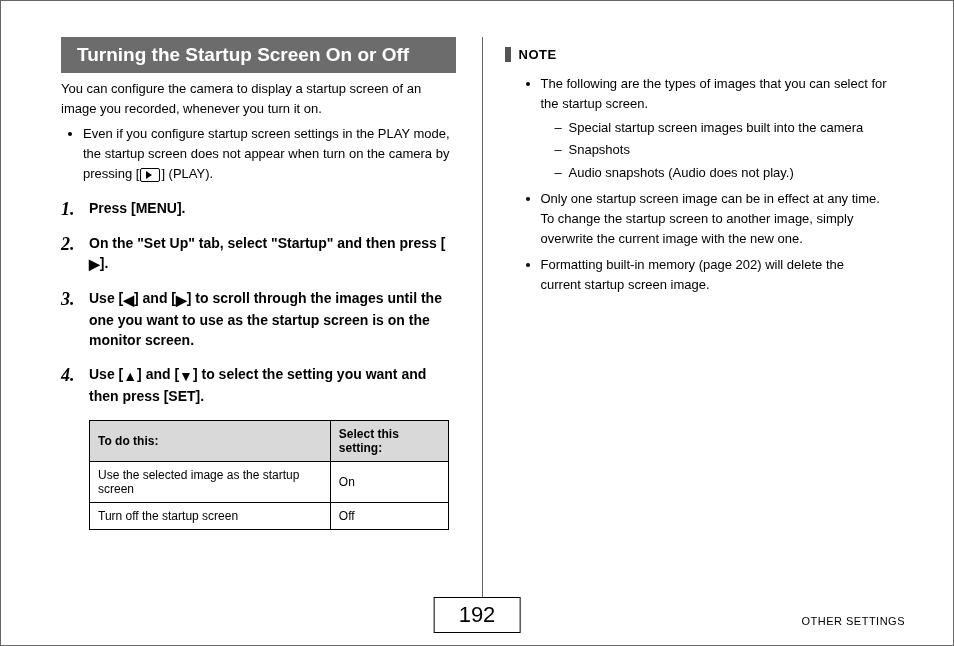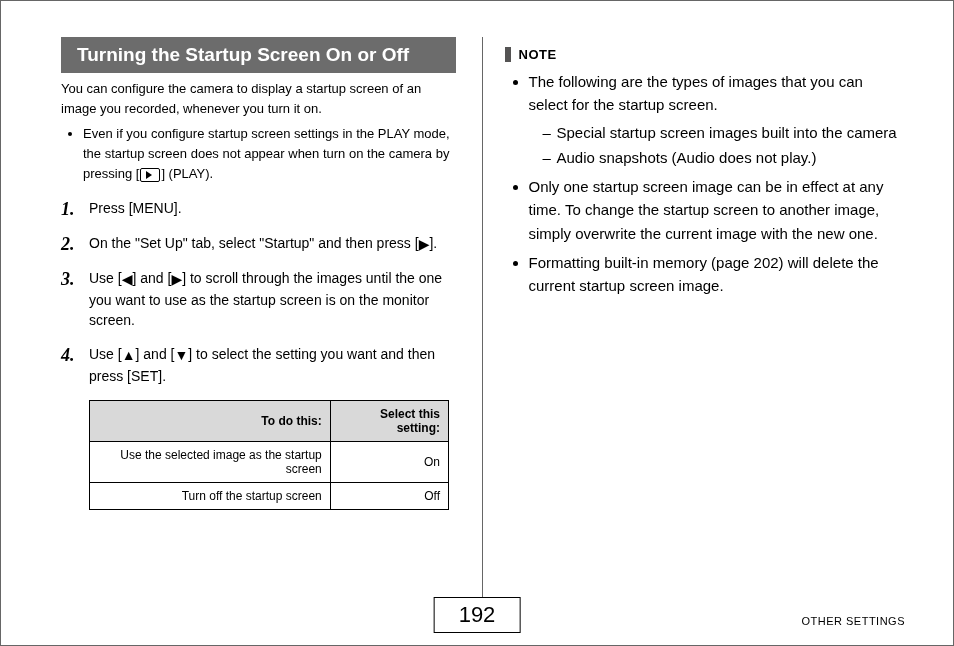--- a/index.html
+++ b/index.html
@@ -5,27 +5,27 @@
   html,body{margin:0;padding:0;font-family:Arial,Helvetica,sans-serif;background:#fff}
   .page{box-sizing:border-box;width:954px;height:646px;position:relative;border:1px solid #666;padding:36px 32px 0}
   .cols{display:flex;gap:12px;height:560px}
   .col{flex:1;padding:0 22px 0 28px}
   .col-l{border-right:1px solid #666;padding-right:26px}
   .col-r{padding-left:10px}
   h1.section{background:#6c6c6c;color:#fff;font-size:19px;font-weight:bold;padding:7px 16px;margin:0 0 6px}
   .intro{font-size:13px;line-height:1.5;margin:0 0 6px}
   ul.b1{list-style:disc;padding-left:22px;margin:4px 0 14px;font-size:13px;line-height:1.55}
   ol.steps{list-style:none;padding:0;margin:0;counter-reset:step}
-  ol.steps>li{counter-increment:step;font-size:14px;font-weight:normal;line-height:1.45;margin:0 0 14px;padding-left:28px;position:relative}
+  ol.steps>li{counter-increment:step;font-size:14px;font-weight:bold;line-height:1.45;margin:0 0 14px;padding-left:28px;position:relative}
   ol.steps>li::before{content:counter(step)".";font-style:italic;font-weight:bold;font-size:18px;position:absolute;left:0;top:-2px;font-family:Georgia,serif}
   table.settings{border-collapse:collapse;width:360px;font-size:12px;margin:10px 0 0 28px}
-  table.settings th,table.settings td{border:1px solid #000;padding:6px 8px;text-align:right;vertical-align:middle}
+  table.settings th,table.settings td{border:1px solid #000;padding:6px 8px;text-align:left;vertical-align:middle}
   table.settings th{background:#d9d9d9;font-weight:bold}
   .note-mark{border-left:6px solid #555454;padding-left:8px;font-weight:bold;font-size:13px;letter-spacing:.5px;margin:10px 0 8px}
-  ul.note{list-style:disc;padding-left:24px;margin:0;font-size:15px;line-height:1.55}
+  ul.note{list-style:disc;padding-left:24px;margin:12px;font-size:13px;line-height:1.55}
   ul.note>li{margin-bottom:6px}
   ul.sub{list-style:none;padding-left:14px;margin:4px 0 6px}
   ul.sub>li{position:relative;padding-left:14px;margin-bottom:2px}
   ul.sub>li::before{content:"–";position:absolute;left:0}
   .page-num{position:absolute;left:50%;bottom:12px;transform:translateX(-50%);border:1px solid #000;padding:4px 24px;font-family:Liberation Sans, sans-serif;font-size:22px}
   .footer-r{position:absolute;right:48px;bottom:18px;font-size:11px;letter-spacing:.5px}
   .tri{display:inline-block;vertical-align:middle}
   .play-ico{display:inline-block;width:18px;height:12px;border:1.2px solid #000;border-radius:2px;vertical-align:middle;position:relative;margin:0 1px}
   .play-ico::after{content:"";position:absolute;left:5px;top:2px;border-style:solid;border-width:4px 0 4px 6px;border-color:transparent transparent transparent #000}
 </style>
@@ -75,20 +75,21 @@
         </table>
     </div>
 
     <div class="col col-r">
       <div class="note-mark">NOTE</div>
       <ul class="note">
         <li>
           <span>The following are the types of images that you can select for the startup screen.</span>
           <ul class="sub">
             <li>Special startup screen images built into the camera</li>
+            <li>Snapshots</li>
             <li>Audio snapshots (Audio does not play.)</li>
           </ul>
         </li>
         <li>Only one startup screen image can be in effect at any time. To change the startup screen to another image, simply overwrite the current image with the new one.</li>
         <li>Formatting built-in memory (page 202) will delete the current startup screen image.</li>
       </ul>
     </div>
 
   </div>
 

